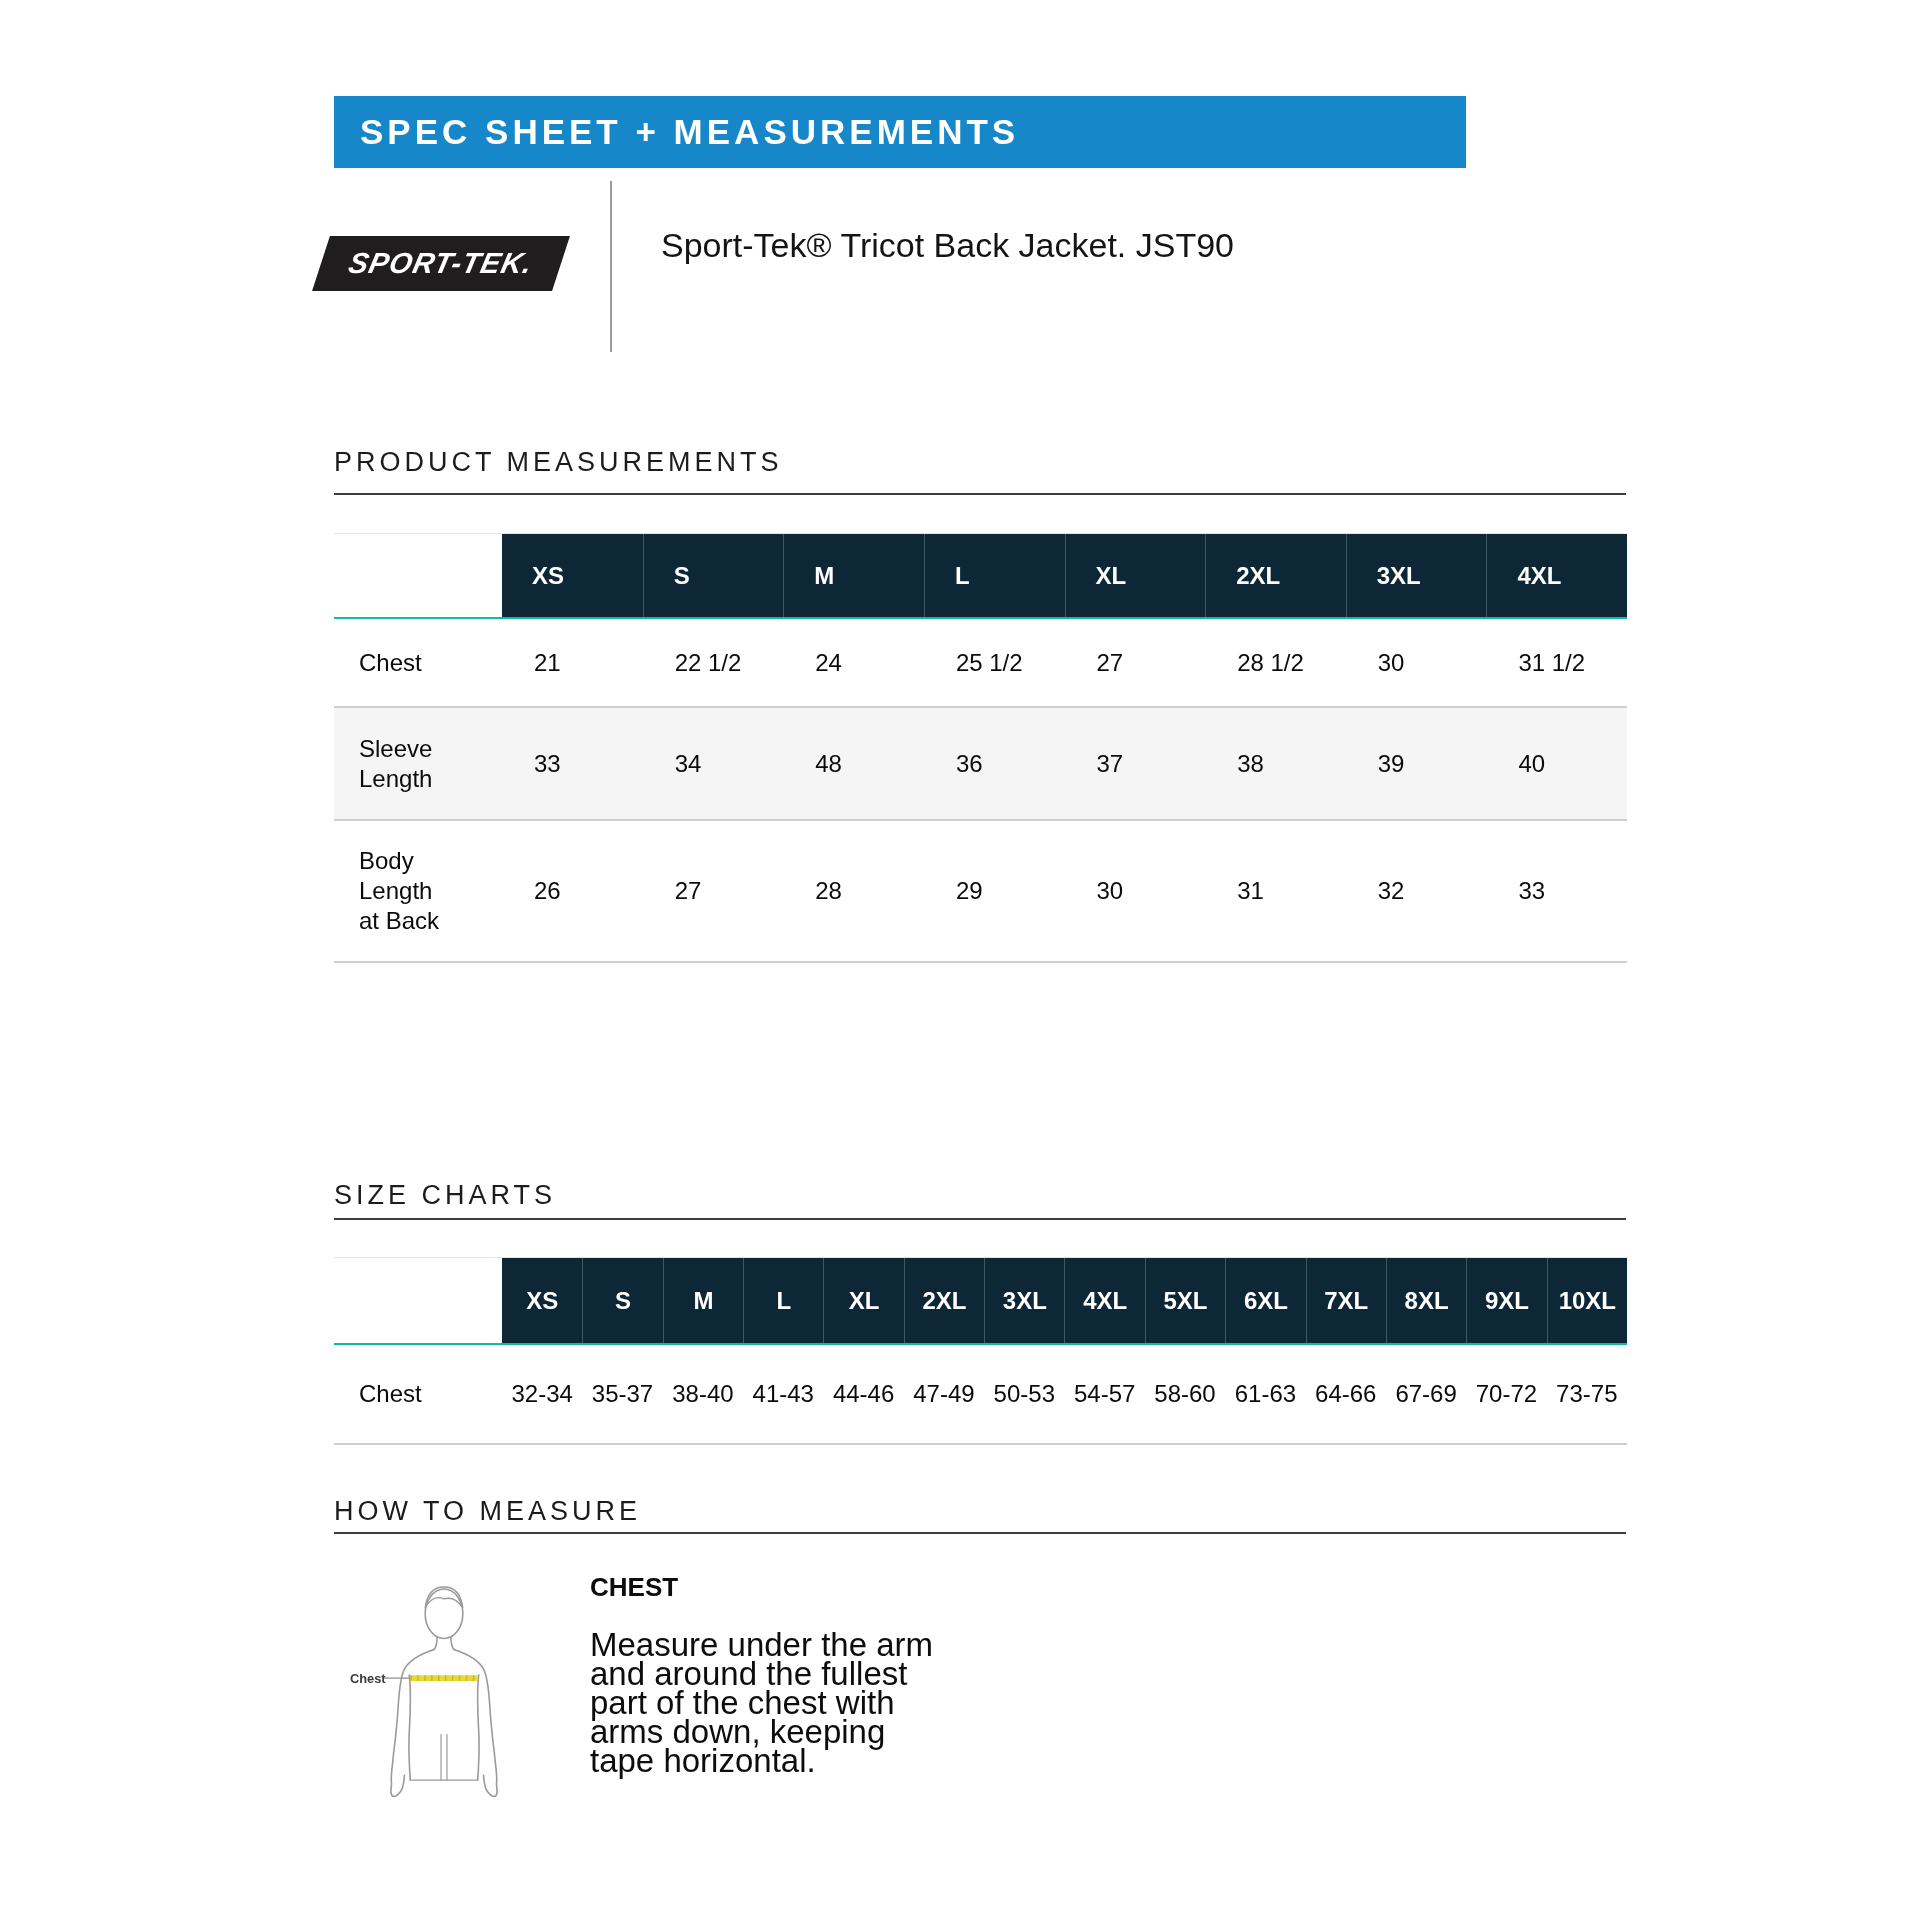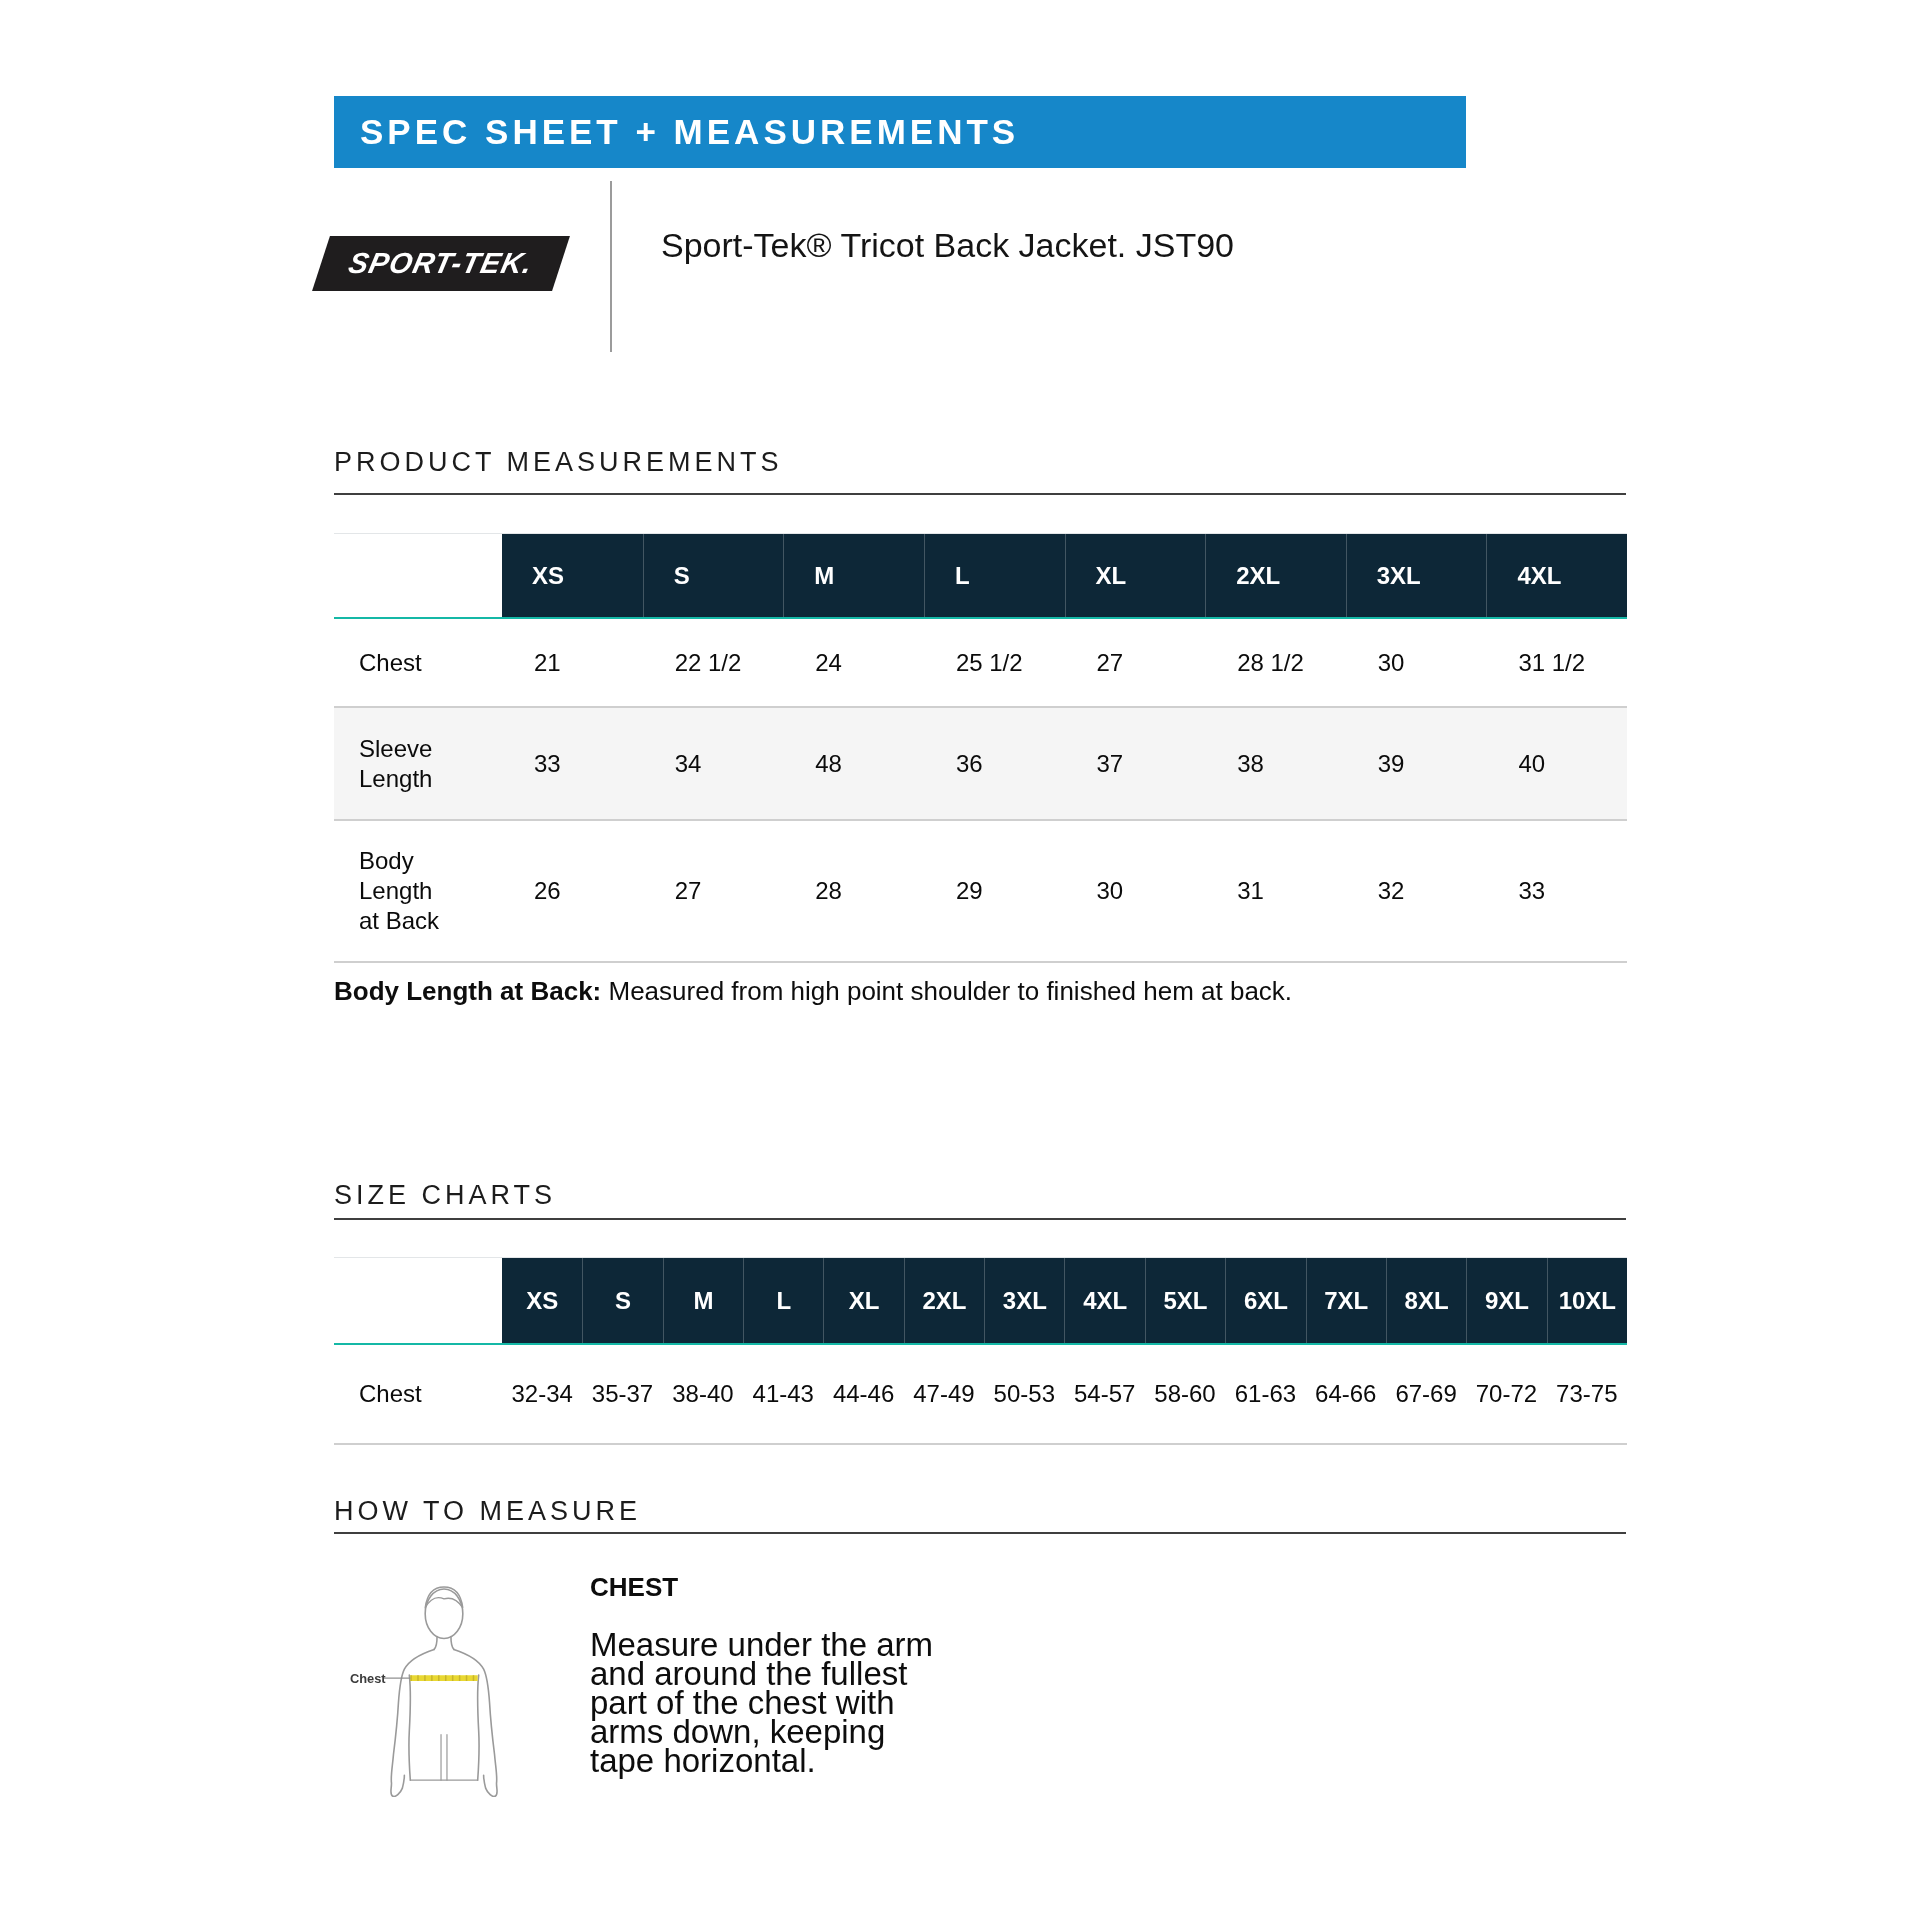--- a/index.html
+++ b/index.html
@@ -102,21 +102,20 @@
     <div class="row pm-grid body-row r2">
       <div class="rlabel">Body Length at Back</div>
       <div class="cells">
         
       <div class="cell">26</div><div class="cell">27</div><div class="cell">28</div><div class="cell">29</div><div class="cell">30</div><div class="cell">31</div><div class="cell">32</div><div class="cell">33</div></div>
     </div>
   </div>
 
   <div class="notes">
 
-      <p class="note"><b>Body Length at Back:</b> <span>Measured from high point shoulder to finished hem at back.</span></p>
     </div>
 
   <h2 class="sec-heading" style="left:334px;top:1180px;">SIZE CHARTS</h2>
   <div class="rule" style="top:1218px;"></div>
 
   <div class="tbl sc-tbl" style="top:1257px;">
     <div class="row sc-grid thead">
       <div class="label-spacer"></div>
       <div class="cells">
         

